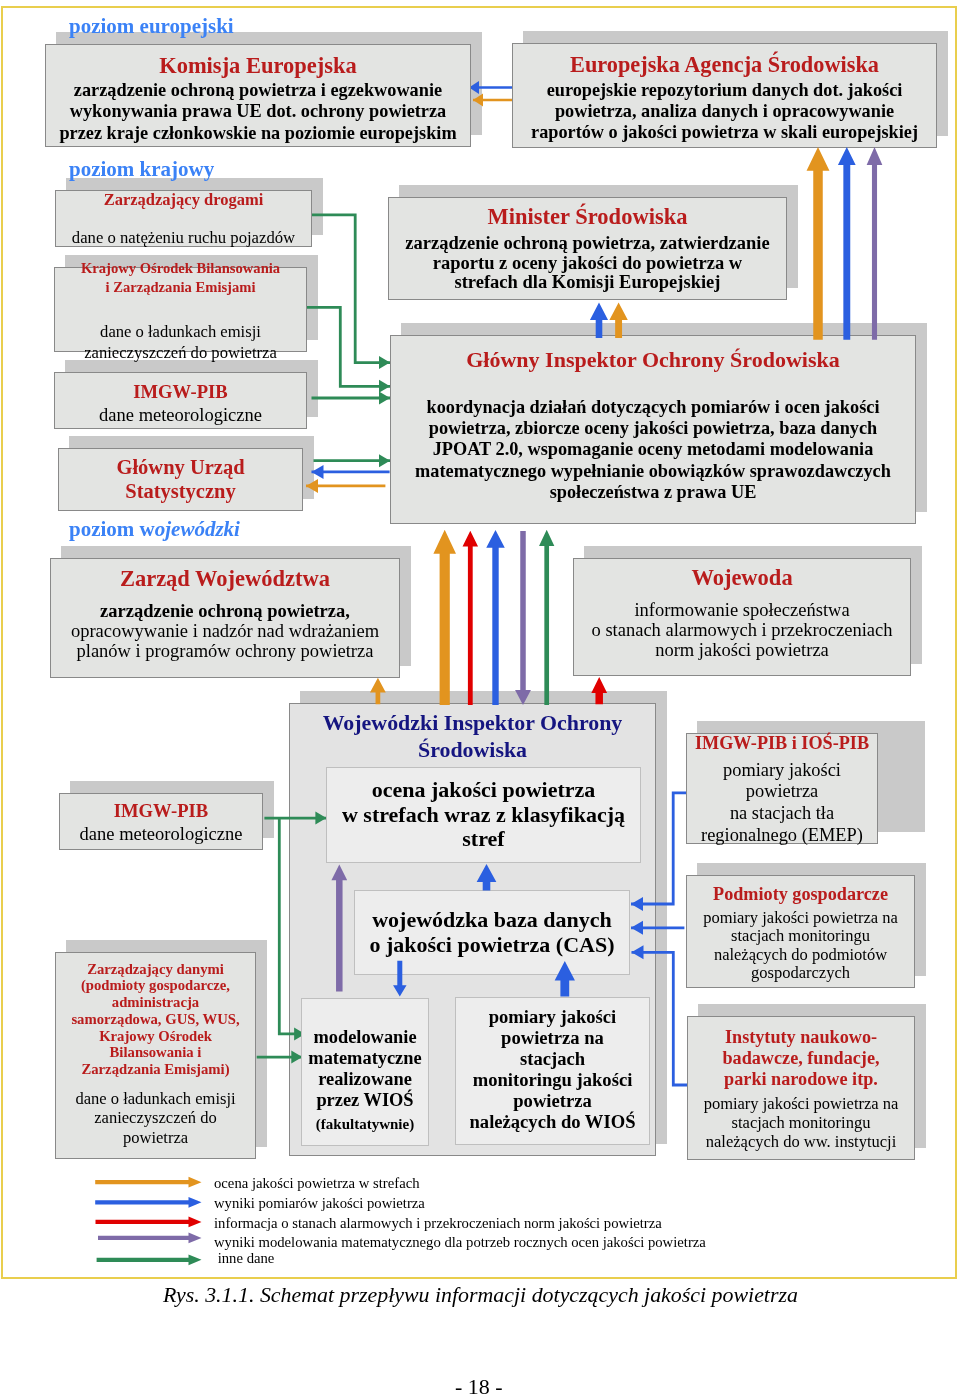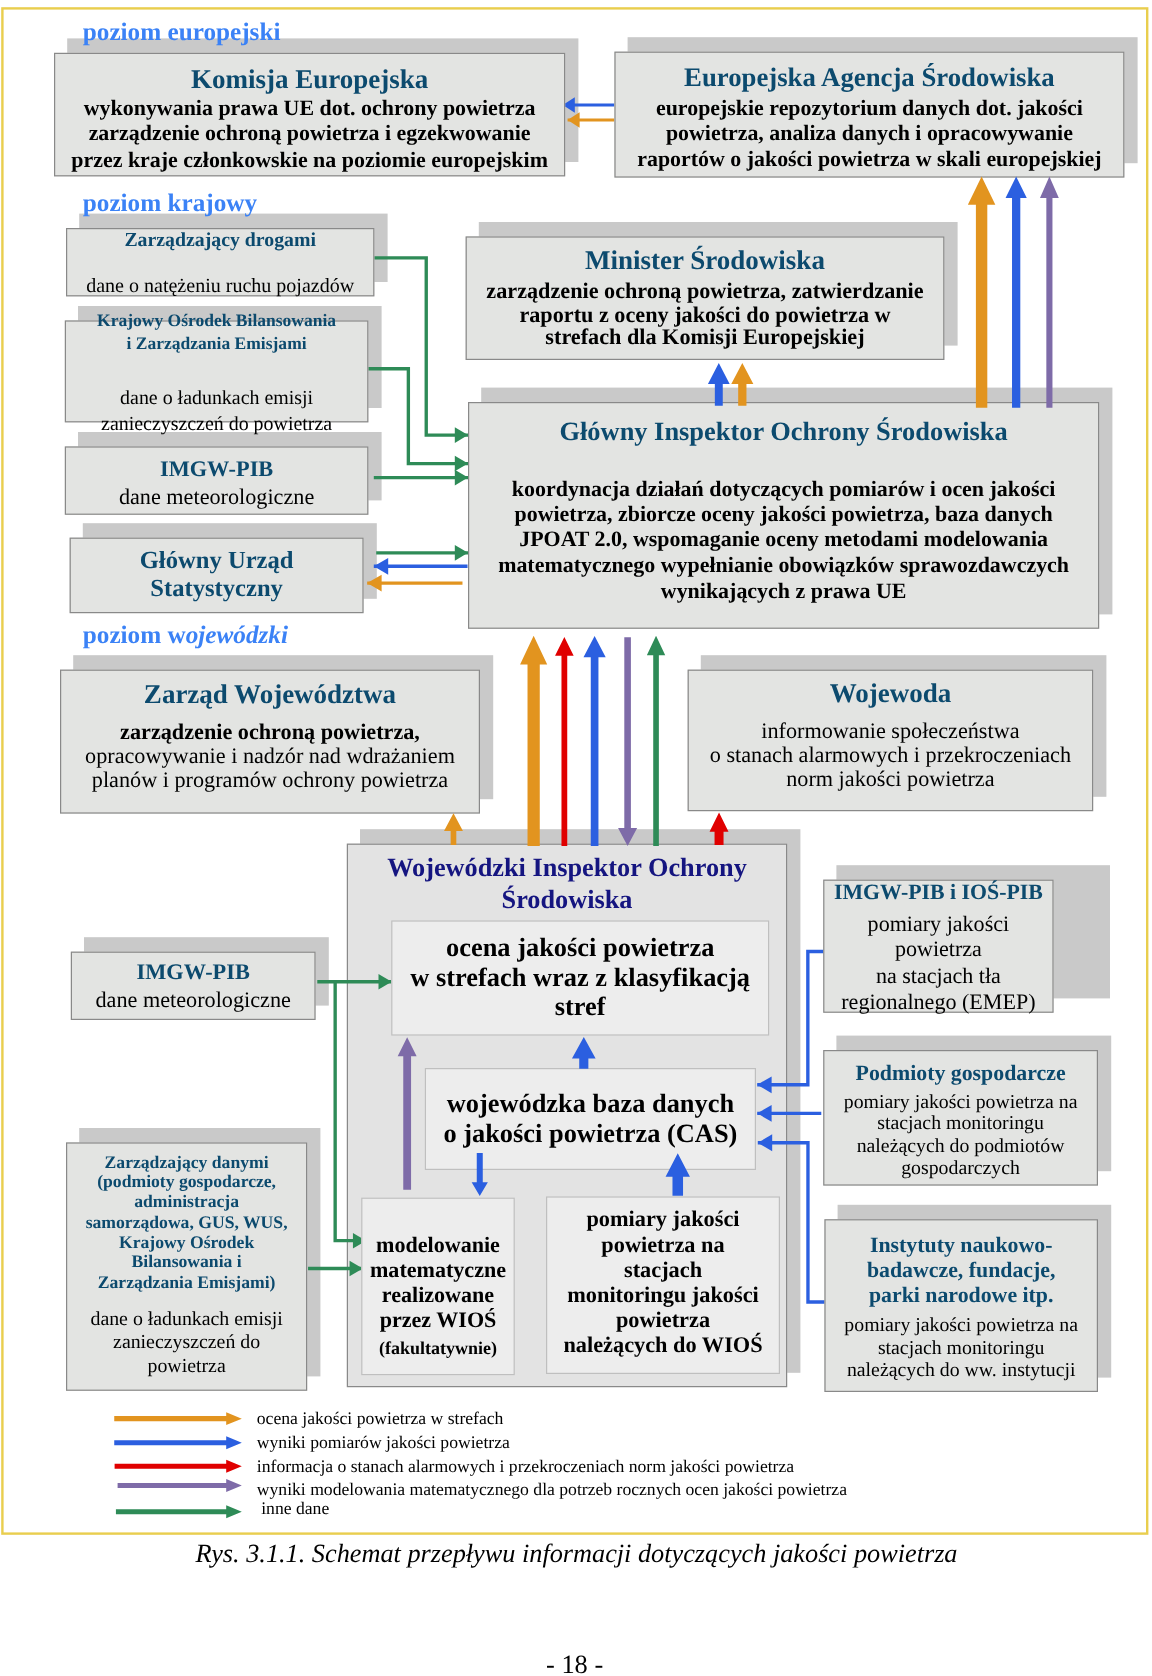--- a/index.html
+++ b/index.html
@@ -1,21 +1,21 @@
 <!DOCTYPE html>
 <html><head>
 <meta charset="utf-8">
 <style>
   html,body{margin:0;padding:0;}
   body{width:960px;height:1397px;background:#ffffff;font-family:"Liberation Serif",serif;overflow:hidden;}
   #page{position:relative;width:960px;height:1397px;}
   #frame{position:absolute;left:1px;top:6px;width:956px;height:1273px;border:2px solid #E9CE4E;box-sizing:border-box;z-index:0;}
   .box{position:absolute;background:#E3E4E2;border:1.3px solid #898989;box-sizing:border-box;z-index:6;
        display:flex;flex-direction:column;align-items:center;justify-content:center;text-align:center;}
-  .box .t{color:#0c4a6e;font-weight:bold;}
+  .box .t{color:#b91c1c;font-weight:bold;}
   .box .d{color:#000000;}
   .shadow{position:absolute;background:#C9C9C9;z-index:2;}
   .lvl{position:absolute;color:#3b82f6;font-weight:bold;font-size:21px;z-index:8;white-space:nowrap;}
   svg.arrows{position:absolute;left:0;top:0;width:960px;height:1397px;z-index:5;pointer-events:none;}
   svg.arrows2{position:absolute;left:0;top:0;width:960px;height:1397px;z-index:9;pointer-events:none;}
   .panel{position:absolute;background:#E3E3E3;border:1.3px solid #898989;box-sizing:border-box;z-index:4;}
   .inner{position:absolute;background:#EDEDED;border:1px solid #BFBFBF;box-sizing:border-box;z-index:7;
        display:flex;flex-direction:column;align-items:center;justify-content:center;text-align:center;color:#000;font-weight:bold;}
   .legend{position:absolute;z-index:8;font-size:14.7px;color:#000;white-space:pre;}
   .caption{position:absolute;z-index:8;font-style:italic;font-size:21.9px;color:#000;white-space:nowrap;}
@@ -43,22 +43,22 @@
     <div class="shadow" style="left: 56px; top: 32px; width: 426px; height: 103px;"></div>
   <div id="frame"></div>
 
   <div class="lvl" style="left:69px;top:14px;">poziom europejski</div>
   <div class="lvl" style="left:69px;top:157px;">poziom krajowy</div>
   <div class="lvl" style="left:69px;top:517px;"><span>poziom w</span><span style="font-style:italic">ojewódzki</span></div>
 
   <div class="box b-ke" style="left:45px;top:44px;width:426px;height:103px;">
     <div class="t" style="font-size:22.5px;margin-bottom:1px;margin-top:6px;">Komisja Europejska</div>
     <div class="d" style="font-size:18.3px;font-weight:bold;line-height:21.2px;">
+      <div>zarządzenie ochroną powietrza i egzekwowanie</div>
       <div>wykonywania prawa UE dot. ochrony powietrza</div>
-      <div>zarządzenie ochroną powietrza i egzekwowanie</div>
       <div>przez kraje członkowskie na poziomie europejskim</div>
     </div>
   </div>
 
   <div class="box" style="left:512px;top:43px;width:425px;height:105px;">
     <div class="t" style="font-size:22.3px;margin-bottom:2px;margin-top:4px;">Europejska Agencja Środowiska</div>
     <div class="d" style="font-size:18.25px;font-weight:bold;line-height:21.2px;">
       <div>europejskie repozytorium danych dot. jakości</div>
       <div>powietrza, analiza danych i opracowywanie</div>
       <div>raportów o jakości powietrza w skali europejskiej</div>
@@ -102,21 +102,21 @@
     </div>
   </div>
 
   <div class="box" style="left:390px;top:335px;width:526px;height:189px;">
     <div class="t" style="font-size:22px;margin-bottom:24px;margin-top:-9px;">Główny Inspektor Ochrony Środowiska</div>
     <div class="d" style="font-size:18.3px;font-weight:bold;line-height:21.2px;">
       <div>koordynacja działań dotyczących pomiarów i ocen jakości</div>
       <div>powietrza, zbiorcze oceny jakości powietrza, baza danych</div>
       <div>JPOAT 2.0, wspomaganie oceny metodami modelowania</div>
       <div>matematycznego wypełnianie obowiązków sprawozdawczych</div>
-      <div>wynikających z prawa UE</div>
+      <div>społeczeństwa z prawa UE</div>
     </div>
   </div>
 
   <div class="box" style="left:50px;top:558px;width:350px;height:120px;">
     <div class="t" style="font-size:22.5px;margin-bottom:10px;margin-top:-8px;">Zarząd Województwa</div>
     <div class="d" style="font-size:18.5px;line-height:19.7px;">
       <div style="font-weight:bold">zarządzenie ochroną powietrza,</div>
       <div>opracowywanie i nadzór nad wdrażaniem</div>
       <div>planów i programów ochrony powietrza</div>
     </div>

